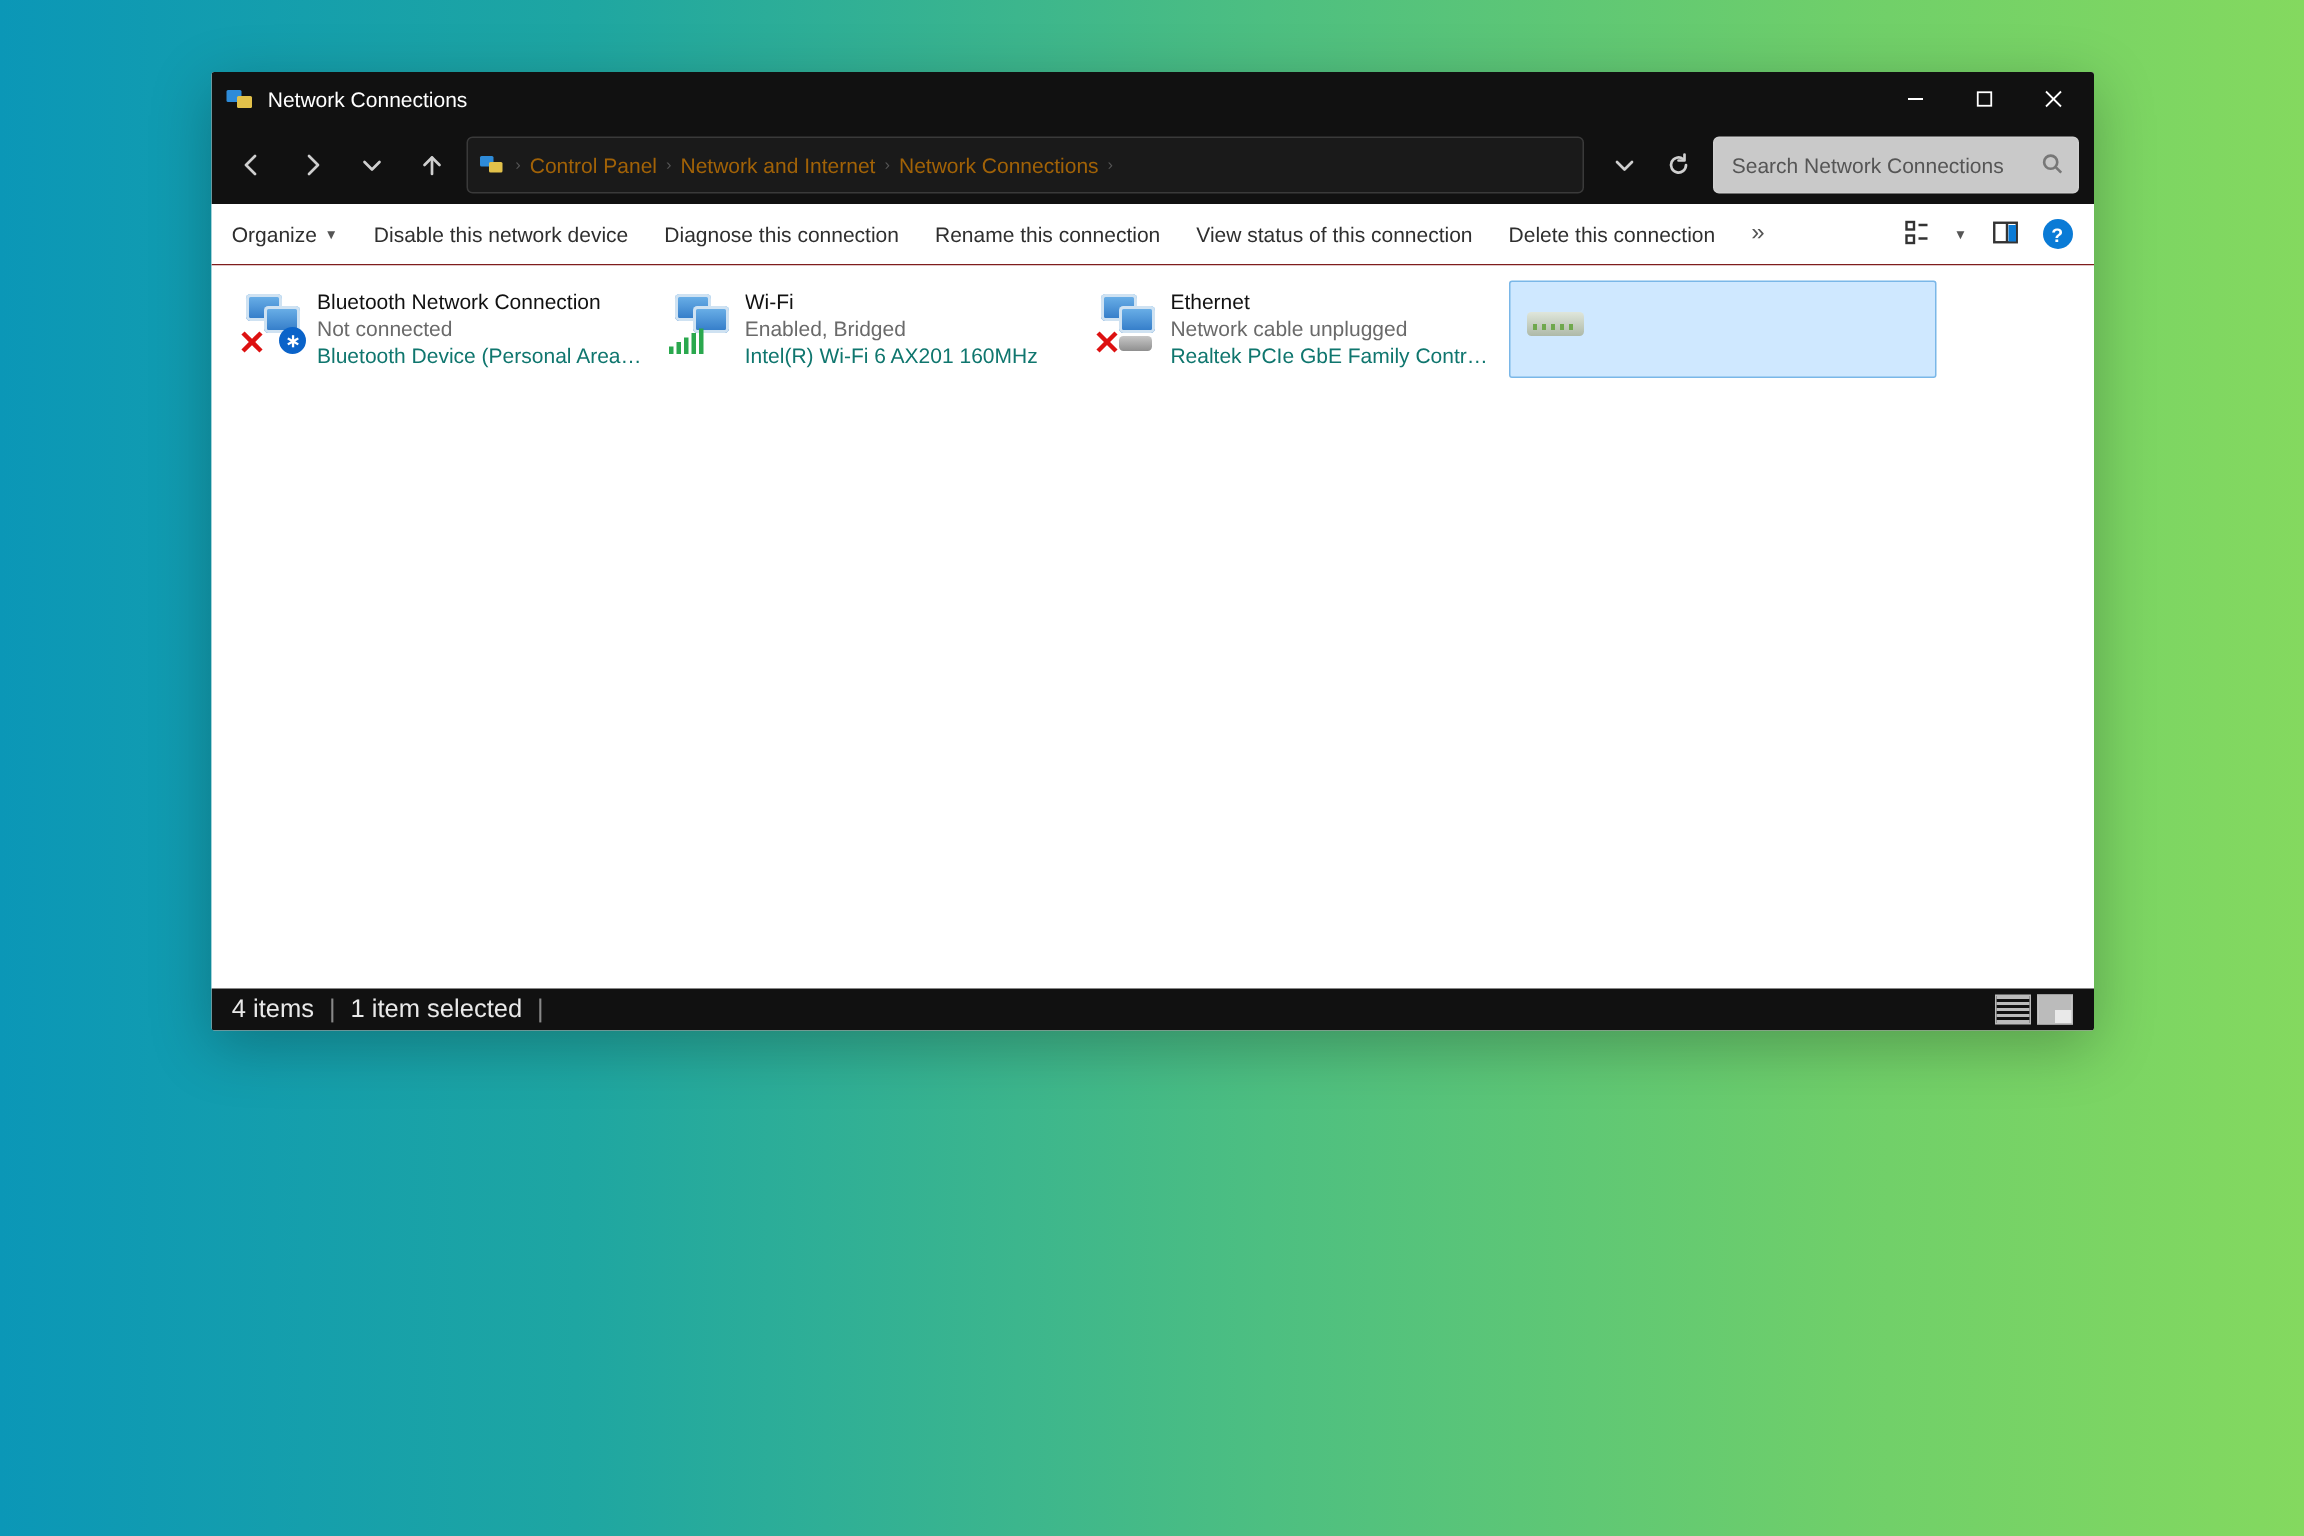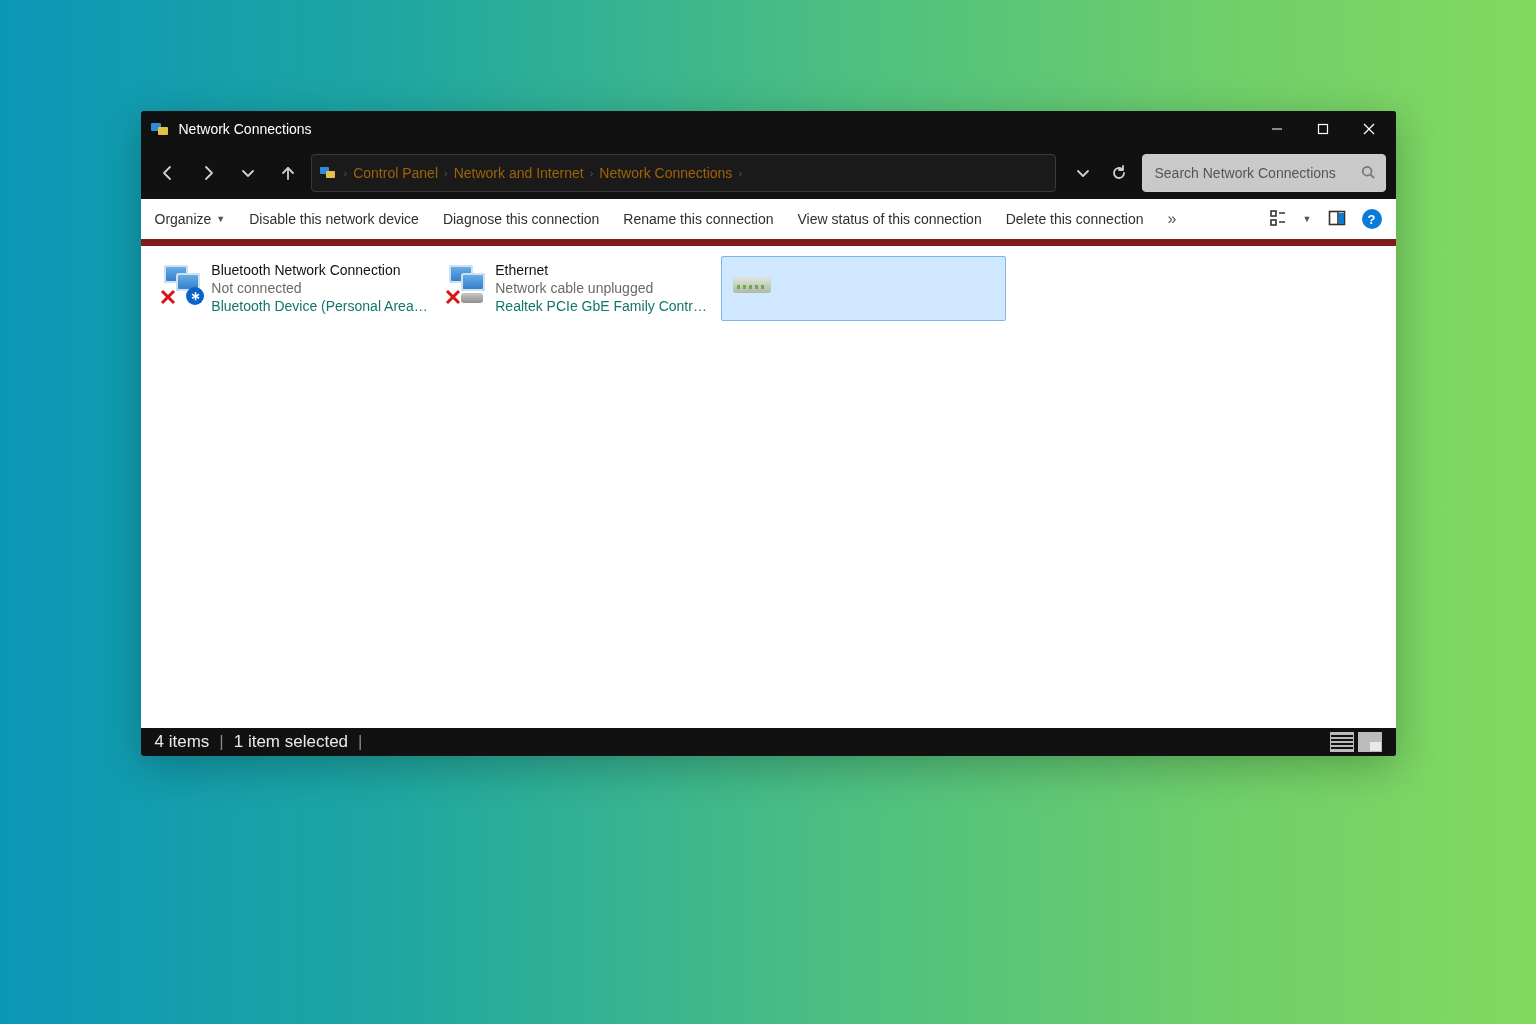--- a/index.html
+++ b/index.html
@@ -1,17 +1,17 @@
 <!DOCTYPE html>
 <html><head>
 <meta charset="utf-8">
 <style>
   html,body{margin:0;padding:0;width:1536px;height:1024px;font-family:"Segoe UI",Arial,sans-serif;font-size:14px;overflow:hidden}
   body{background:linear-gradient(90deg,#0b97b7 0%,#1ea6a2 25%,#4dbf81 55%,#6fcf6a 80%,#84d95f 100%);display:flex;align-items:flex-start;justify-content:center}
-  .window{width:1255px;margin-top:111px;background:#fff;display:flex;flex-direction:column;box-shadow:0 10px 40px rgba(0,0,0,.25);border-radius:2px;overflow:hidden}
+  .window{width:1255px;margin-top:48px;background:#fff;display:flex;flex-direction:column;box-shadow:0 10px 40px rgba(0,0,0,.25);border-radius:2px;overflow:hidden}
 
   
   .titlebar{height:36px;background:#111;color:#fff;display:flex;align-items:center;padding:0 4px 0 10px}
   .titlebar .app-icon{width:20px;height:16px;margin-right:8px;position:relative}
   .titlebar .app-icon::before{content:"";position:absolute;left:0;top:2px;width:10px;height:8px;background:#2e8bd8;border-radius:1px}
   .titlebar .app-icon::after{content:"";position:absolute;left:7px;top:6px;width:10px;height:8px;background:#e2c14a;border-radius:1px}
   .titlebar .title{flex:0 0 auto}
   .titlebar .spacer{flex:1}
   .win-btn{width:46px;height:36px;display:flex;align-items:center;justify-content:center;color:#fff}
   .win-btn svg{width:12px;height:12px;stroke:#fff;fill:none;stroke-width:1.2}
@@ -26,21 +26,21 @@
   .address .app-icon::after{content:"";position:absolute;left:6px;top:5px;width:9px;height:7px;background:#e2c14a;border-radius:1px}
   .crumb{color:#a16207;white-space:nowrap}
   .chev{color:#555;font-size:11px}
   .addr-actions{display:flex;align-items:center;gap:2px;margin-left:4px}
   .searchbox{width:222px;height:36px;border:1px solid #cfcfcf;background:#c9c9c9;border-radius:4px;display:flex;align-items:center;padding:0 10px;color:#555}
   .searchbox input{flex:1;border:none;background:transparent;outline:none;font:inherit;color:#a21caf}
   .searchbox input::placeholder{color:#555}
   .search-icon svg{width:14px;height:14px;stroke:#777;fill:none;stroke-width:2}
 
   
-  .toolbar{height:40px;background:#fff;border-bottom:7px solid #7f1d1d;display:flex;align-items:center;padding:0 14px;gap:24px;color:#2f2f2f}
+  .toolbar{height:40px;background:#fff;border-bottom:1px solid #7f1d1d;display:flex;align-items:center;padding:0 14px;gap:24px;color:#2f2f2f}
   .tool{display:flex;align-items:center;gap:5px;white-space:nowrap}
   .tool .caret{font-size:9px;color:#555}
   .tool-overflow{font-size:16px;color:#555;letter-spacing:-3px}
   .toolbar .right{margin-left:auto;display:flex;align-items:center;gap:16px}
   .ico-btn svg{width:18px;height:18px;stroke:#333;fill:none;stroke-width:1.6}
   .help{width:20px;height:20px;border-radius:50%;background:#0a7bd6;color:#fff;display:flex;align-items:center;justify-content:center;font-size:13px;font-weight:600}
 
   
   .content{flex:1;background:#fff;padding:10px 10px 0 10px;min-height:472px;display:grid;grid-template-columns:repeat(4,285px);column-gap:0;align-content:start}
   .item{display:flex;gap:6px;padding:4px 6px;border:1px solid transparent;border-radius:2px;align-items:flex-start;cursor:default}
@@ -219,20 +219,40 @@
           <span class="name">Bluetooth Network Connection</span>
           <span class="status">Not connected</span>
           <span class="detail">Bluetooth Device (Personal Area ...</span>
         </div>
       </div>
       <div class="item">
         <div class="icon-col">
           <div class="adapter">
             <div class="monitor"></div>
             <div class="monitor2"></div>
+            <div class="wifibars">
+              <span></span>
+              <span></span>
+              <span></span>
+              <span></span>
+              <span></span>
+            </div>
+          </div>
+        </div>
+        <div class="txt">
+          <span class="name">Wi-Fi</span>
+          <span class="status">Enabled, Bridged</span>
+          <span class="detail">Intel(R) Wi-Fi 6 AX201 160MHz</span>
+        </div>
+      </div>
+      <div class="item">
+        <div class="icon-col">
+          <div class="adapter">
+            <div class="monitor"></div>
+            <div class="monitor2"></div>
             <span class="xbadge"><svg viewBox="0 0 16 16">
                 <line x1="2" y1="2" x2="14" y2="14"></line>
                 <line x1="14" y1="2" x2="2" y2="14"></line>
               </svg></span>
             <div class="plug"></div>
           </div>
         </div>
         <div class="txt">
           <span class="name">Ethernet</span>
           <span class="status">Network cable unplugged</span>

